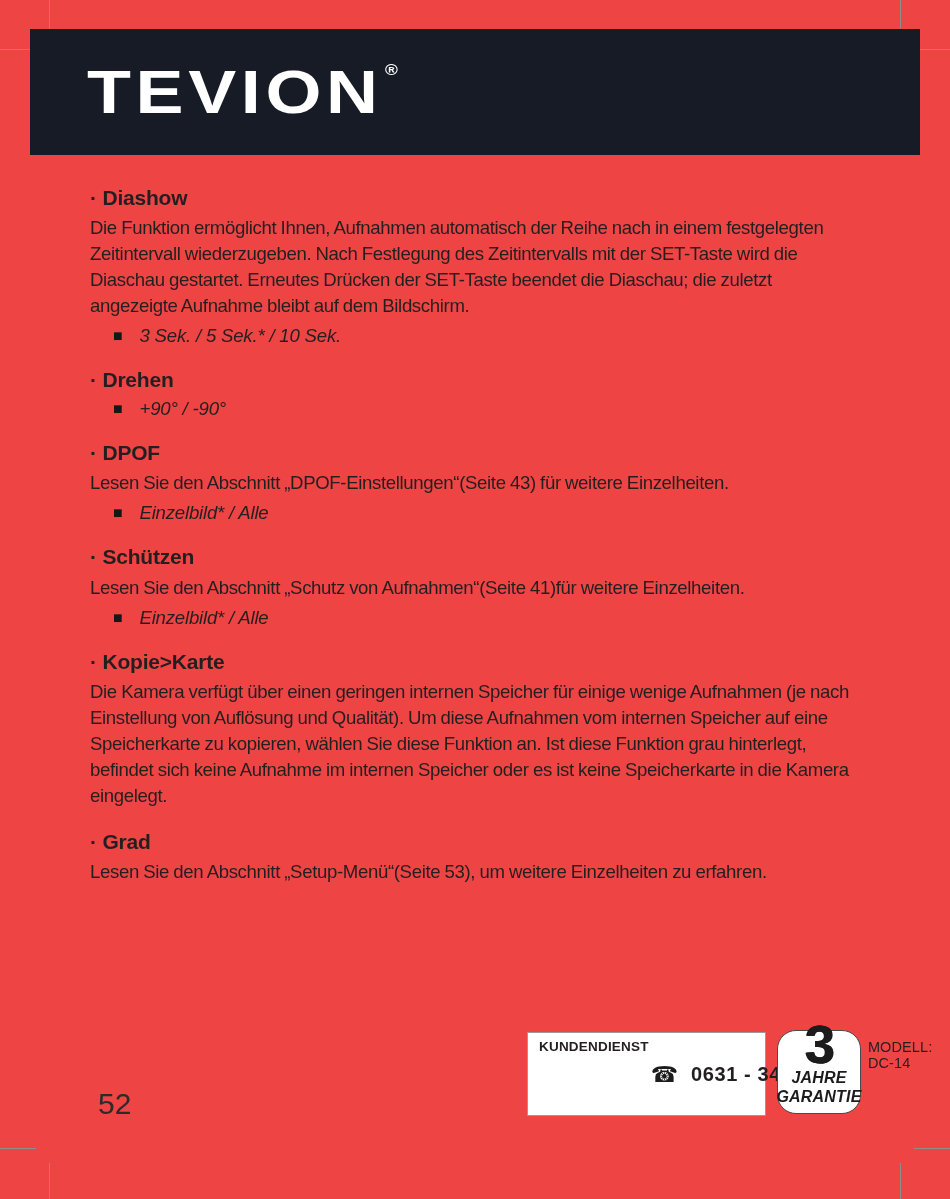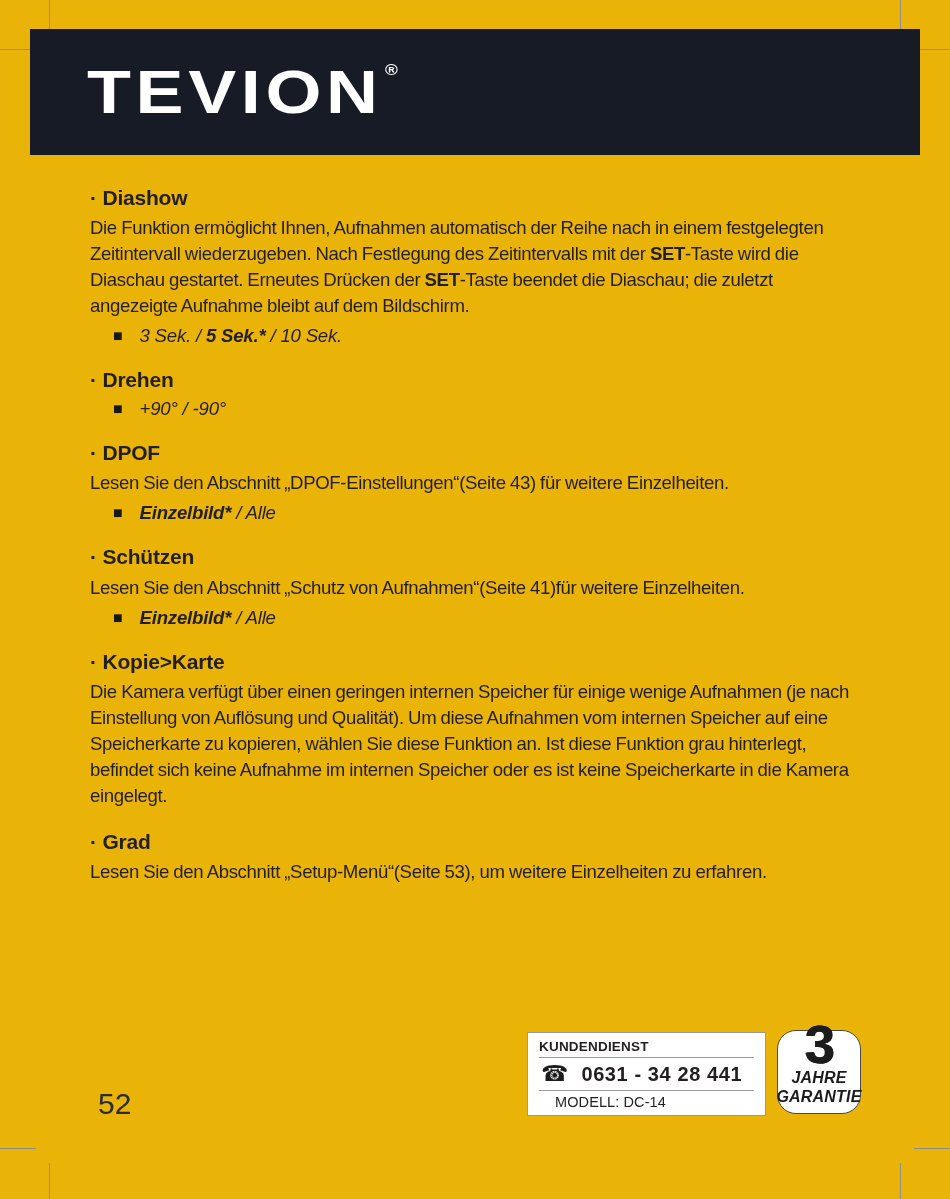--- a/index.html
+++ b/index.html
@@ -2,21 +2,21 @@
 <html><head>
 <meta charset="utf-8">
 <style>
   html, body { margin:0; padding:0; }
   body {
     width:950px; height:1199px;
     background:#ffffff;
     font-family:"Liberation Sans", sans-serif;
     color:#231f20;
   }
-  .page { position:relative; width:950px; height:1199px; overflow:hidden; background:#eab308; }
+  .page { position:relative; width:950px; height:1199px; overflow:hidden; background:#ef4444; }
 
   
   .crop { position:absolute; background:#8e8e8e; }
   .crop.v { width:1px; height:36px; }
   .crop.h { width:36px; height:1px; }
   .crop.tl-v { left:49px; top:0; }
   .crop.tl-h { left:0; top:49px; }
   .crop.tr-v { left:900px; top:0; }
   .crop.tr-h { left:914px; top:49px; }
   .crop.bl-v { left:49px; top:1163px; }
@@ -44,37 +44,37 @@
     box-sizing:border-box; padding:0 100px 0 90px;
   }
   .section-title {
     font-size:21px; font-weight:bold; letter-spacing:-0.2px;
     margin:21px 0 5px 0; line-height:1.15;
   }
   .section-body {
     font-size:18.6px; line-height:26px; letter-spacing:-0.35px;
     margin:0; word-spacing:-0.5px;
   }
-  .section-body b, .option-text b { font-weight:bold;text-align:right; }
+  .section-body b, .option-text b { font-weight:normal;text-align:right; }
   .options {
     margin:6px 0 0 23px;
     display:flex; align-items:baseline; gap:17px;
     font-size:18.6px; font-style:italic; letter-spacing:-0.2px;
   }
   .option-marker {
     font-style:normal; font-size:16px; line-height:1; color:#171717;
     position:relative; top:-1px; flex:0 0 auto;
   }
 
   
   .service-box {
     position:absolute; left:527px; top:1032px; width:239px; height:84px;
     border:1px solid #9a9a9a; box-sizing:border-box;
     padding:6px 11px 5px 11px;
-    display:flex; flex-direction:column; justify-content:space-between;
+    display:flex; flex-direction:row; justify-content:space-between;
     background:#fff;
   }
   .sb-title { font-size:13.5px; font-weight:bold; letter-spacing:0.2px; }
   .sb-divider { border:0; border-top:1px solid #9a9a9a; margin:0; width:100%; }
   .sb-phone-row { display:flex; align-items:center; gap:13px; padding:1px 0 1px 2px; }
   .sb-phone-icon { font-size:22px; line-height:1; color:#1c1c1c; }
   .sb-phone { font-size:20px; font-weight:bold; letter-spacing:0.6px; white-space:nowrap; }
   .sb-model { font-size:14.5px; letter-spacing:0.1px;margin-left:16px; }
 
   

